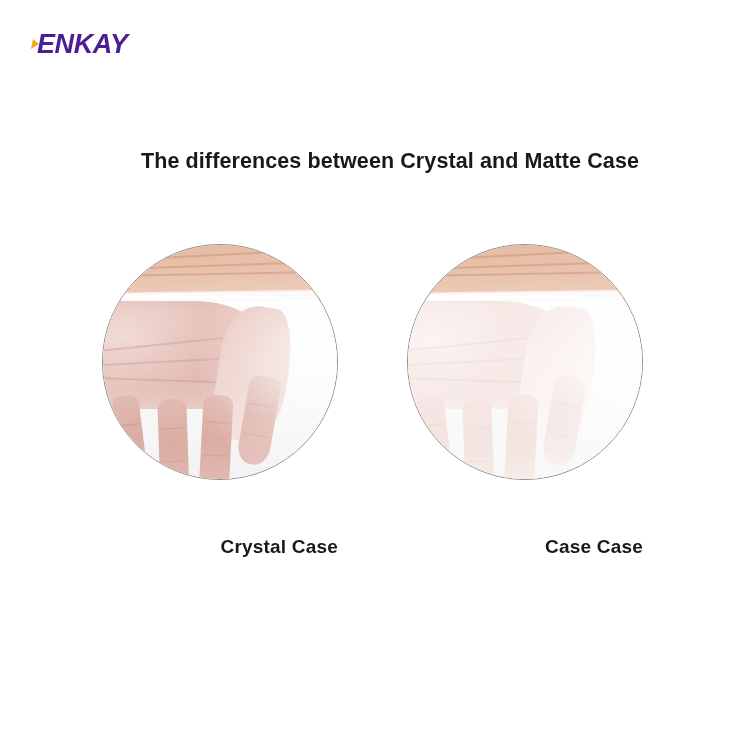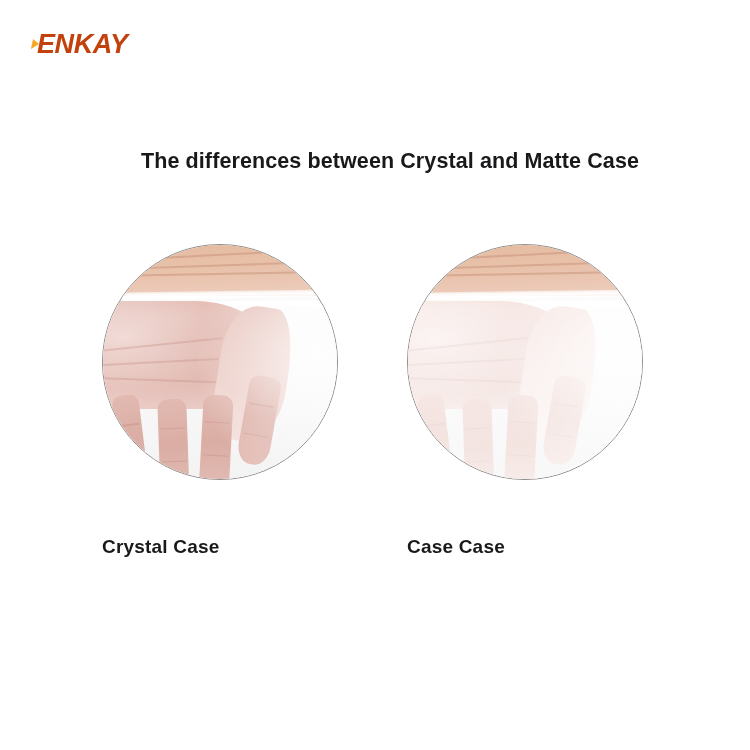--- a/index.html
+++ b/index.html
@@ -18,21 +18,21 @@
   }
 
   
   #brand {
     position:absolute;
     left:32px; top:29px;
     font-size:27px;
     font-weight:bold;
     font-style:italic;
     letter-spacing:-0.4px;
-    color:#c2410c;
+    color:#4c1d95;
     font-family:"Liberation Sans", sans-serif;
   }
   #brand .spark {
     display:inline-block;
     width:0; height:0;
     margin-right:-2px;
     border-left:7px solid #F5A623;
     border-top:5px solid transparent;
     border-bottom:5px solid transparent;
     transform:translateY(-4px) skewX(-12deg);
@@ -214,21 +214,21 @@
     background:radial-gradient(ellipse at 70% 30%, rgba(255,255,255,0.82) 0%, rgba(255,255,255,0.28) 46%, rgba(255,255,255,0) 72%);
   }
 
   
   .caption {
     position:absolute;
     top:536px;
     font-size:19px;
     font-weight:bold;
     color:#19191b;
-    text-align:left;
+    text-align:right;
     letter-spacing:0.2px;
   }
   #caption-left  { left:102px; width:236px; }
   #caption-right { left:407px; width:236px; }
 </style>
 </head>
 <body>
 
 <div id="page">
 

